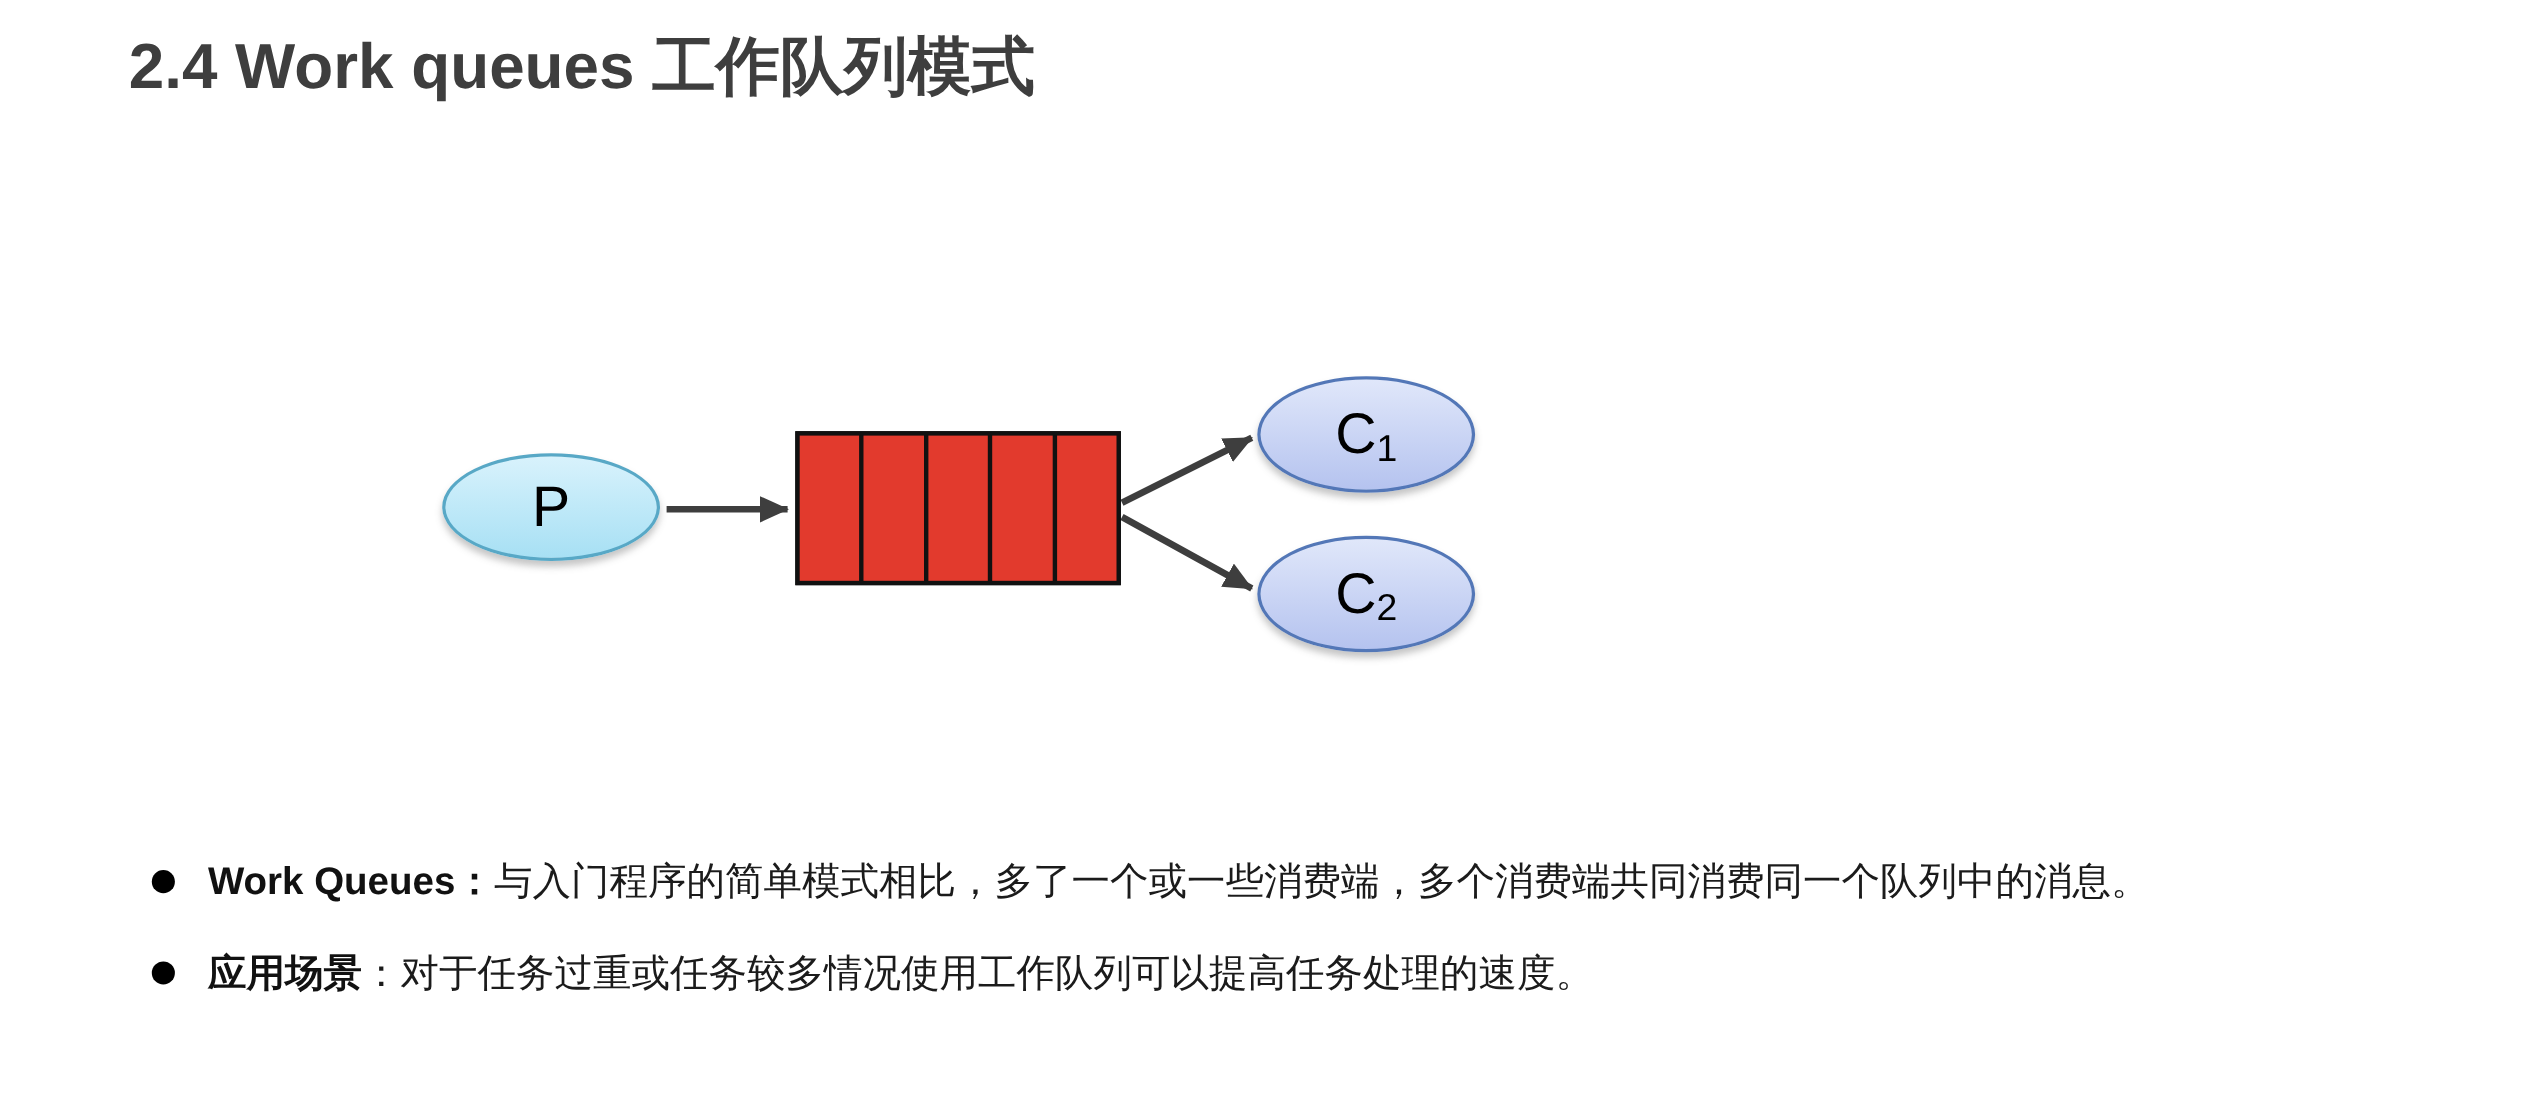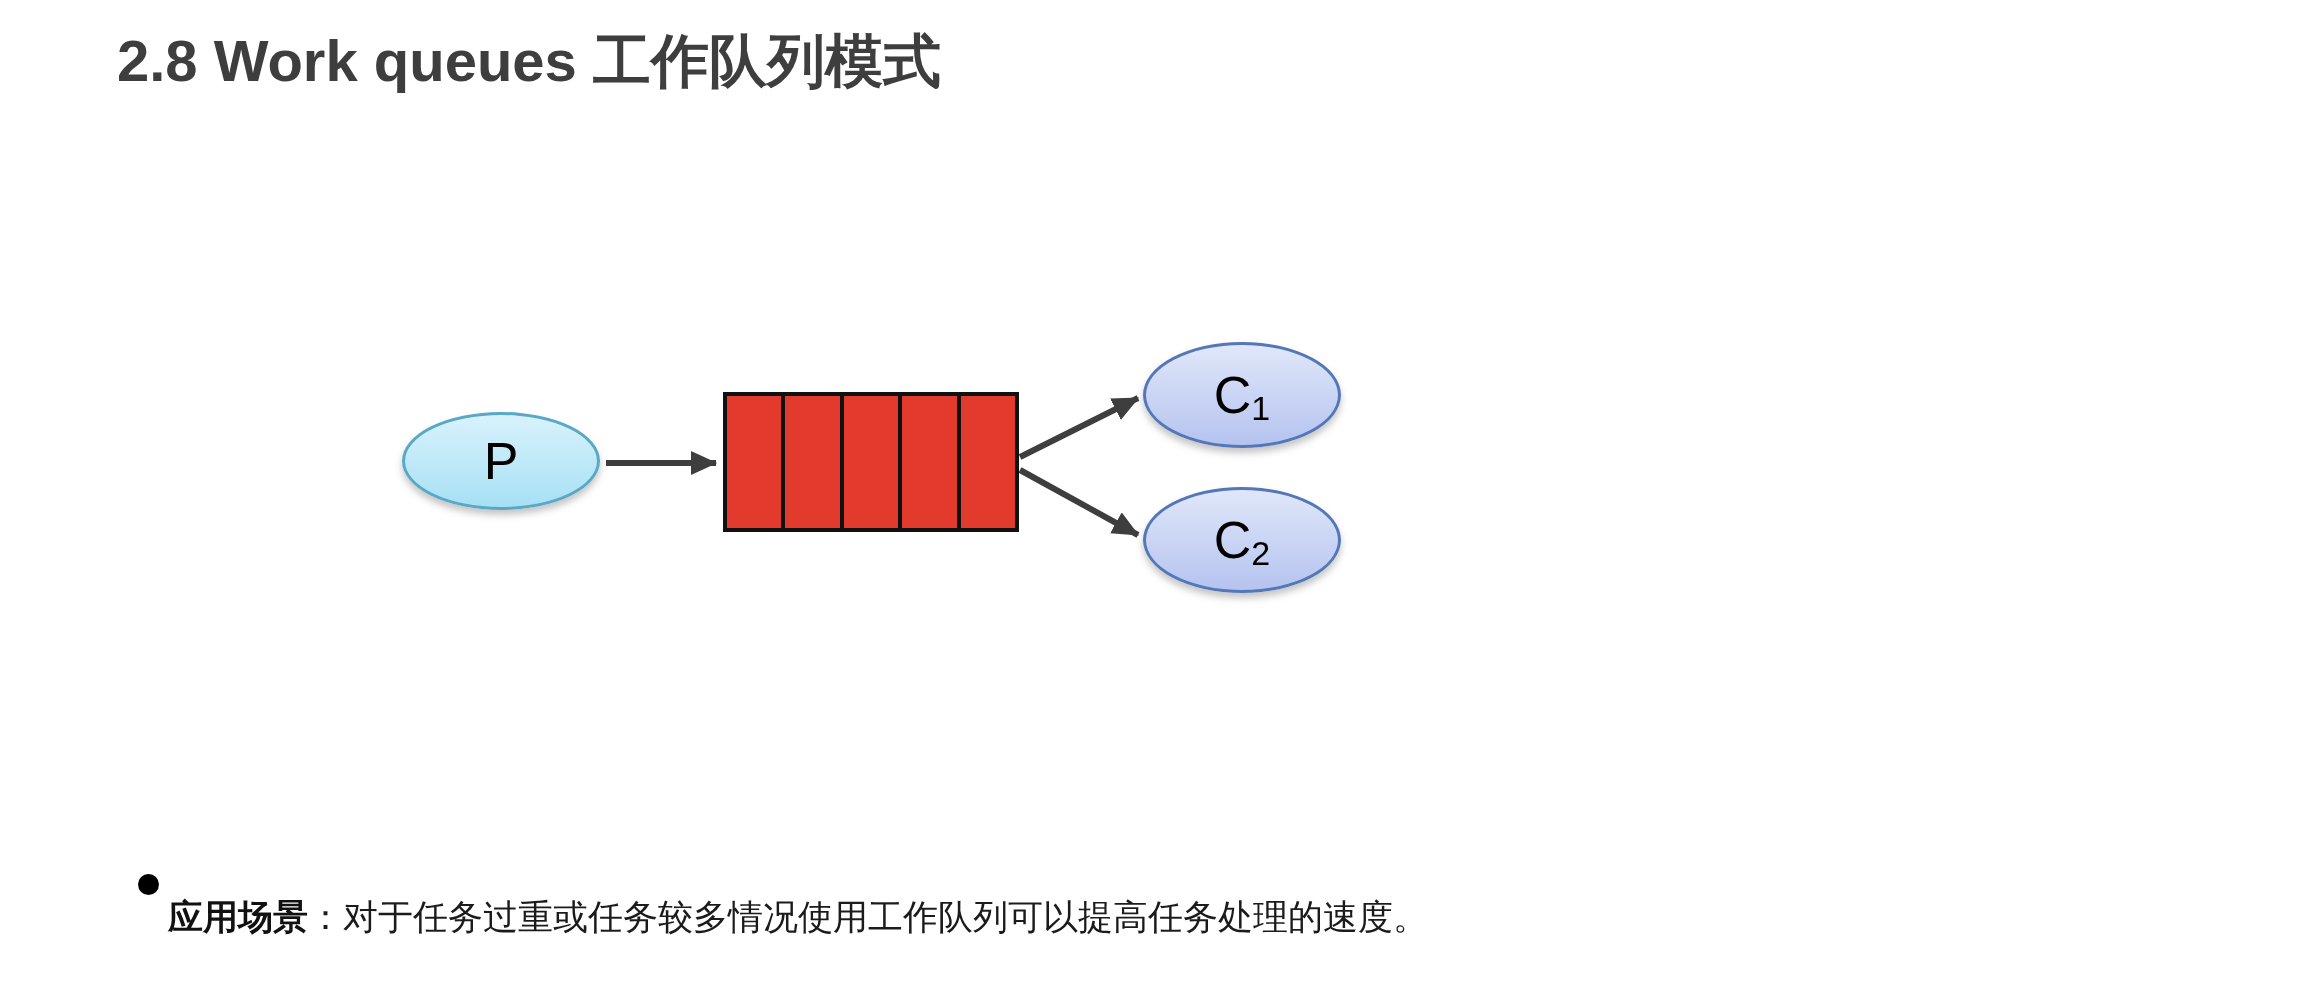--- a/index.html
+++ b/index.html
@@ -51,34 +51,34 @@
     position:absolute;left:333px;top:62px;width:296px;height:140px;
     box-sizing:border-box;display:flex;gap:4px;
     border:4px solid var(--queue-border,#111111);
     background:var(--queue-border,#111111);
   }
   .queue-cell{flex:1;background:var(--queue-fill,#e23a2d);}
 
   
   .bullet{position:absolute;display:flex;align-items:flex-start;}
   .bullet-1{left:138px;top:780px;}
-  .bullet-2{left:138px;top:863px;flex-direction:column;}
+  .bullet-2{left:138px;top:863px;}
   .dot{width:21px;height:21px;border-radius:50%;background:#000;margin-top:11px;flex:none;}
   .bullet-text{
     margin:0 0 0 30px;font-size:35px;color:#1b1b1b;line-height:1.25;
     white-space:nowrap;
   }
   .bullet-text strong{font-weight:700;color:#111;}
 </style>
 </head>
 <body>
 
 <div class="page">
 
-  <h1 class="page-title">2.8 Work queues 工作队列模式</h1>
+  <h1 class="page-title">2.4 Work queues 工作队列模式</h1>
 
 
   <div class="diagram">
 
     <svg class="arrow-layer" viewBox="0 0 1030 290" width="1030" height="290" xmlns="http://www.w3.org/2000/svg">
       <defs>
         <marker id="ah" markerWidth="4.6" markerHeight="4" refX="4.2" refY="2" orient="auto" markerUnits="strokeWidth">
           <path class="arrow-head" d="M0,0 L4.4,2 L0,4 Z" fill="#3e3e3e"></path>
         </marker>
       </defs>
@@ -104,19 +104,23 @@
       <span class="node-sub">1</span>
     </div>
 
     <div class="node consumer consumer-2">
       <span class="node-label">C</span>
       <span class="node-sub">2</span>
     </div>
 
   </div>
 
+  <div class="bullet bullet-1">
+    <span class="dot"></span>
+    <p class="bullet-text"><strong>Work Queues：</strong><span>与入门程序的简单模式相比，多了一个或一些消费端，多个消费端共同消费同一个队列中的消息。</span></p>
+  </div>
 
   <div class="bullet bullet-2">
     <span class="dot"></span>
     <p class="bullet-text"><strong>应用场景</strong><span>：对于任务过重或任务较多情况使用工作队列可以提高任务处理的速度。</span></p>
   </div>
 
 </div>
 
 </body></html>

